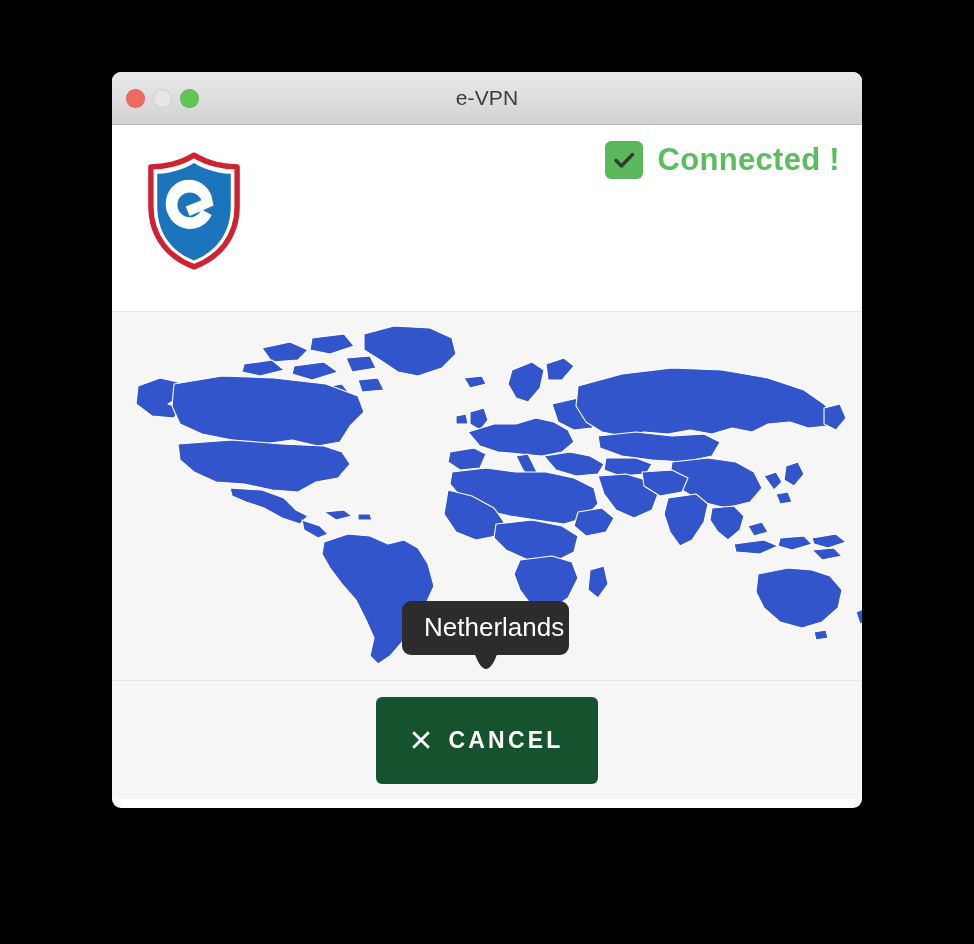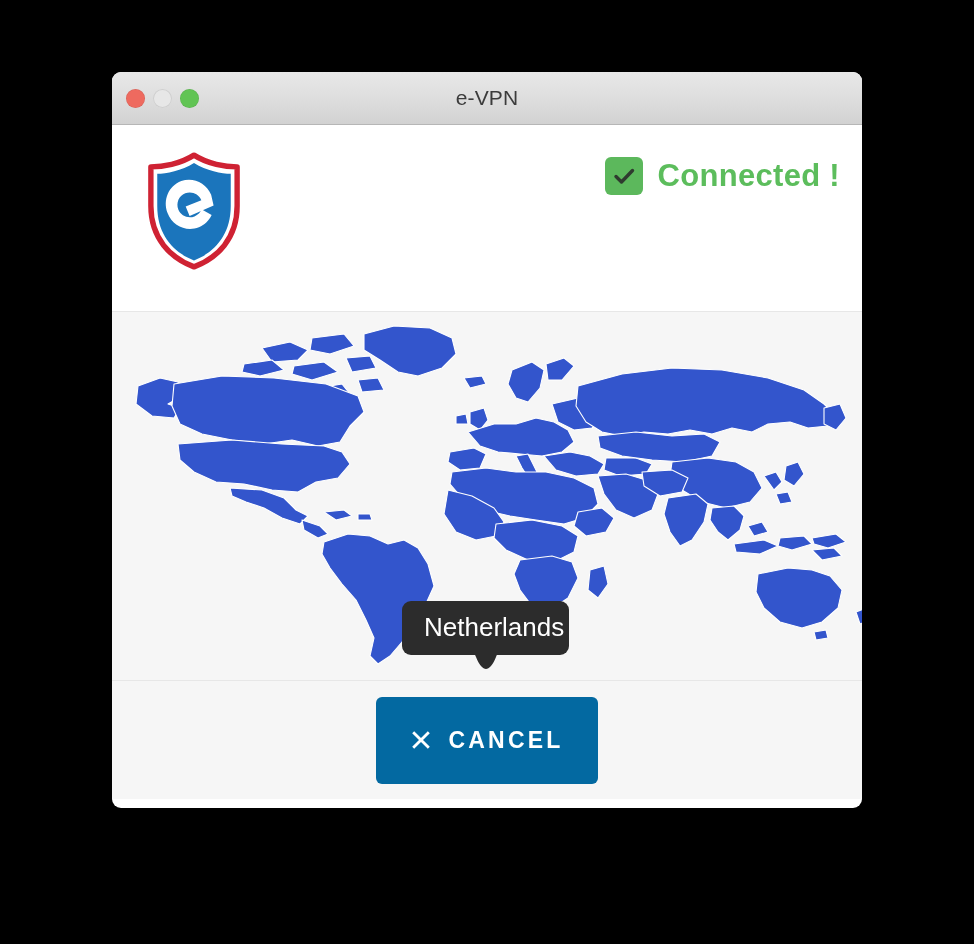--- a/index.html
+++ b/index.html
@@ -81,21 +81,21 @@
     left: 33px;
     top: 27px;
     width: 98px;
     height: 118px;
   }
   .logo-wrap svg { display: block; width: 100%; height: 100%; }
 
   .status {
     position: absolute;
     right: 22px;
-    top: 32px;
+    top: 16px;
     display: flex;
     align-items: center;
     gap: 15px;
   }
   .status-check {
     width: 38px;
     height: 38px;
     border-radius: 6px;
     background: #5cb85c;
     display: flex;
@@ -159,21 +159,21 @@
     height: 118px;
     background: #f6f6f6;
     display: flex;
     align-items: center;
     justify-content: center;
     gap: 28px;
   }
   .btn {
     border: none;
     outline: none;
-    background: #0369a1;
+    background: #14532d;
     color: #ffffff;
     border-radius: 6px;
     height: 87px;
     display: flex;
     align-items: center;
     justify-content: flex-start;
     gap: 16px;
     padding: 0 34px;
     cursor: pointer;
     font-family: "Liberation Sans", sans-serif;

